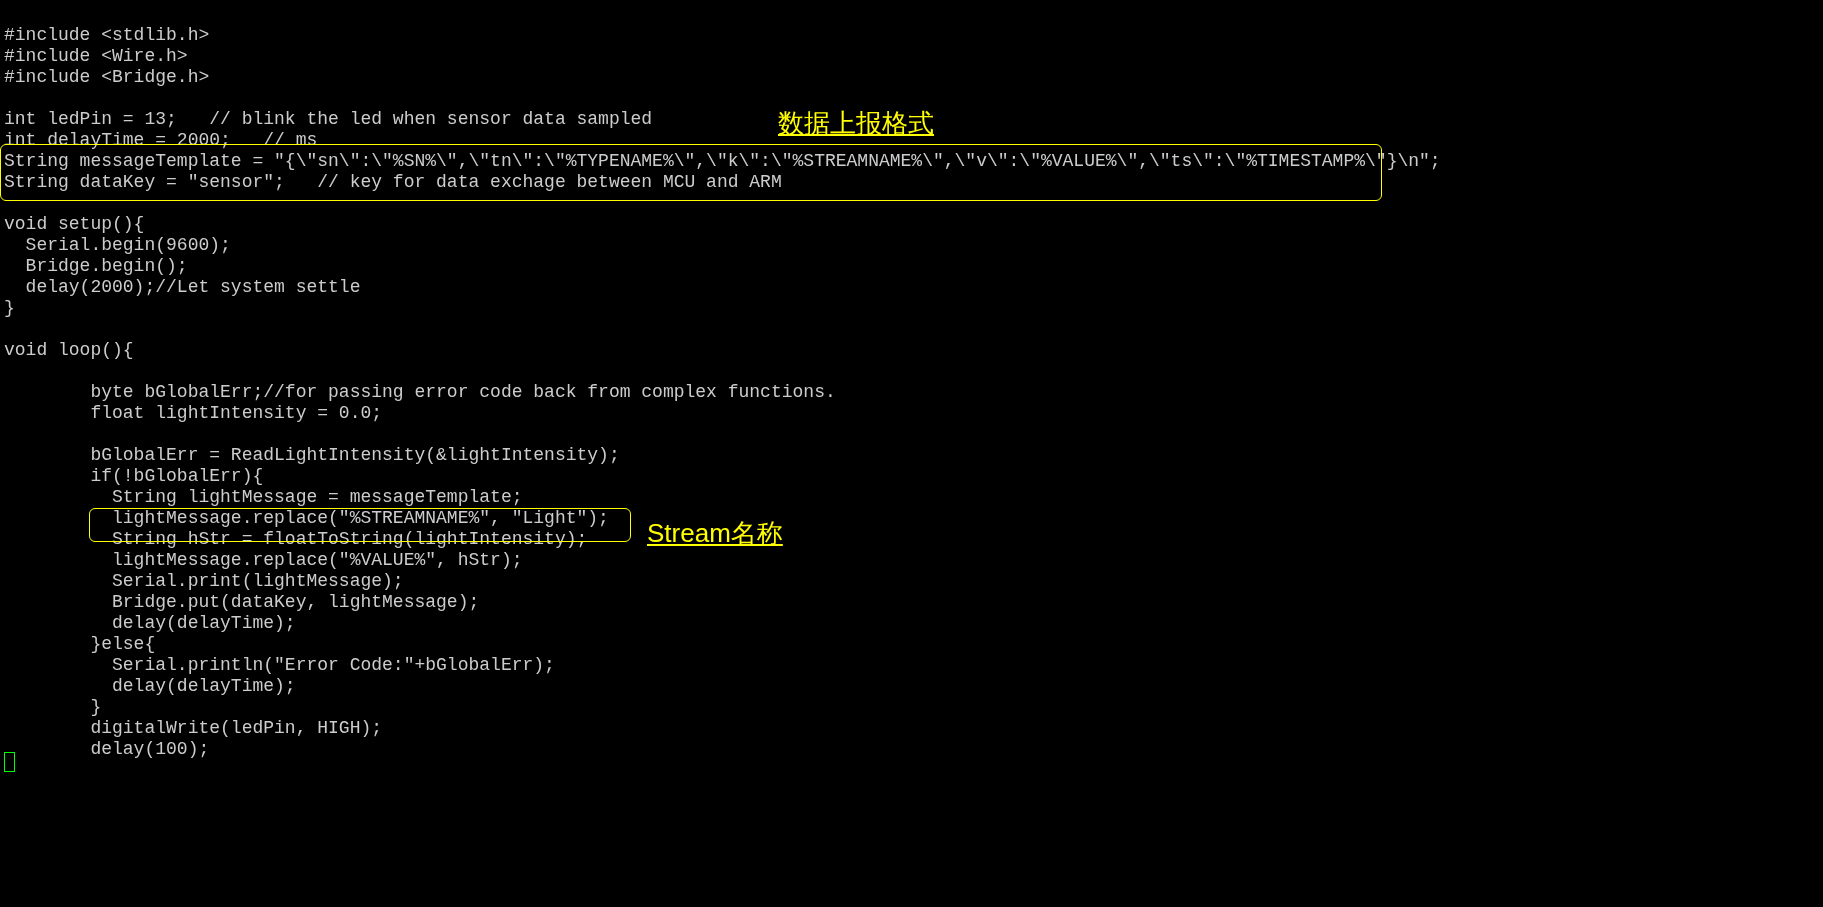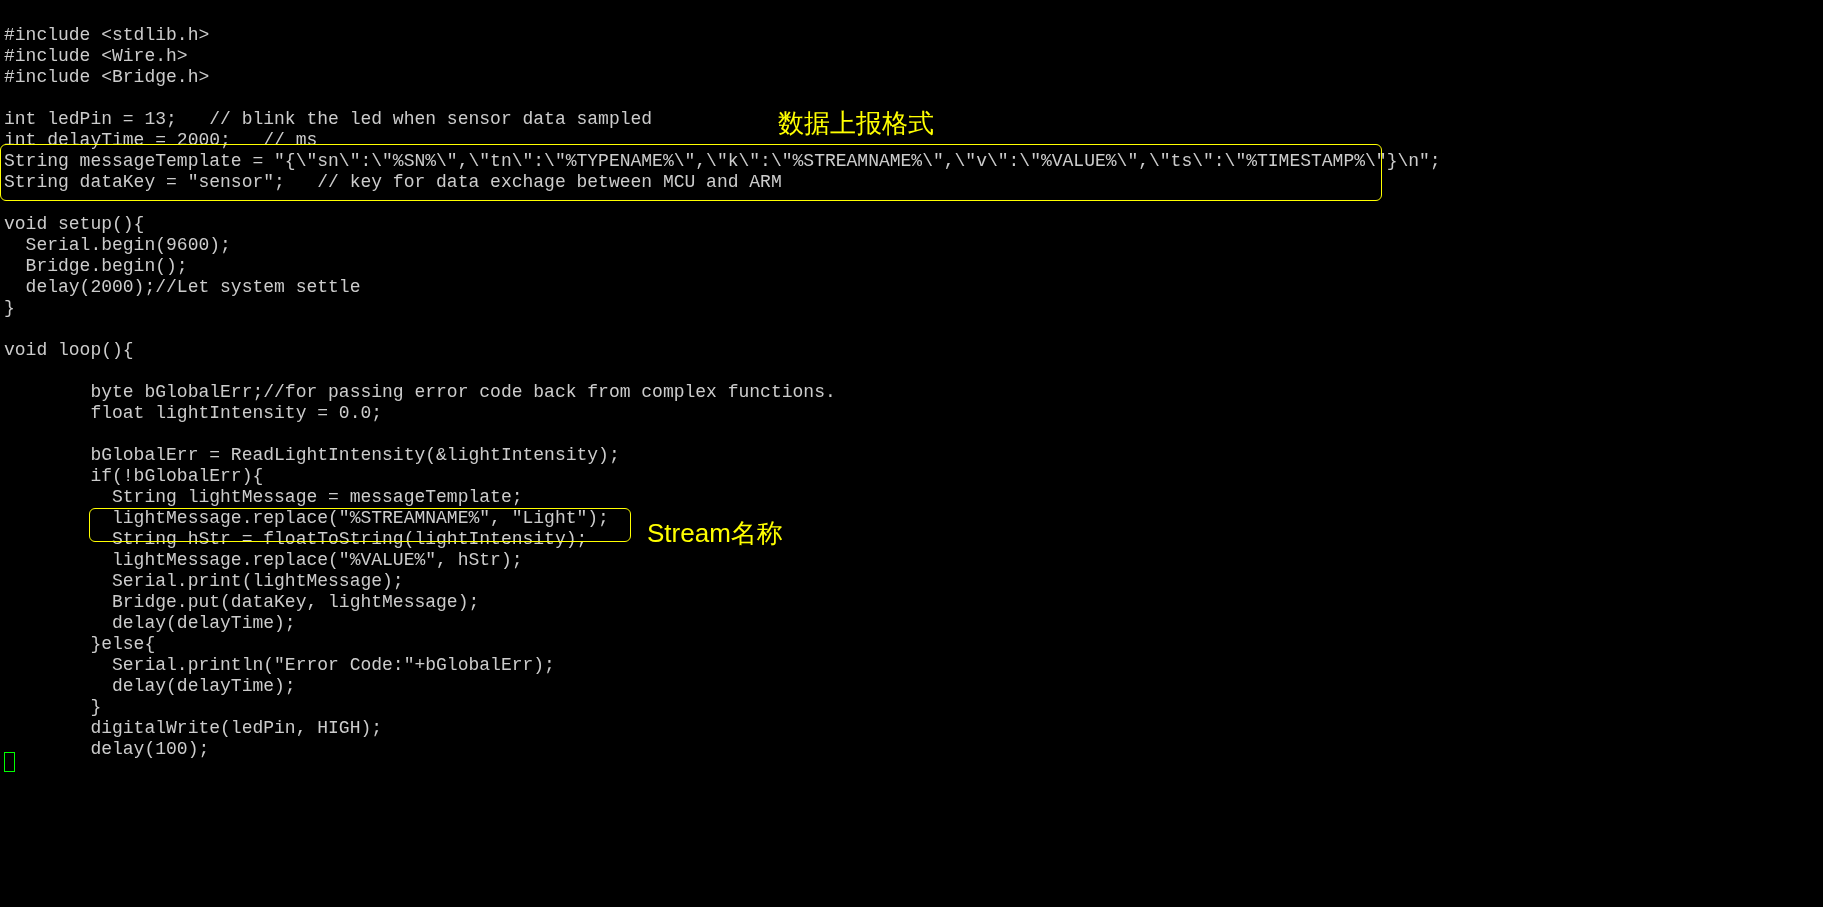--- a/index.html
+++ b/index.html
@@ -18,20 +18,21 @@
     font-size: 18px;
     line-height: 21px;
     color: #cccccc;
   }
   .annotation {
     position: absolute;
     color: #ffff00;
     font-family: "Microsoft YaHei", "SimSun", sans-serif;
     font-size: 26px;
     font-weight: 400;
+    text-decoration: underline;
   }
   .highlight-box {
     position: absolute;
     border: 1px solid #ffff00;
     border-radius: 6px;
     background: transparent;
     pointer-events: none;
   }
   .cursor-block {
     position: absolute;

